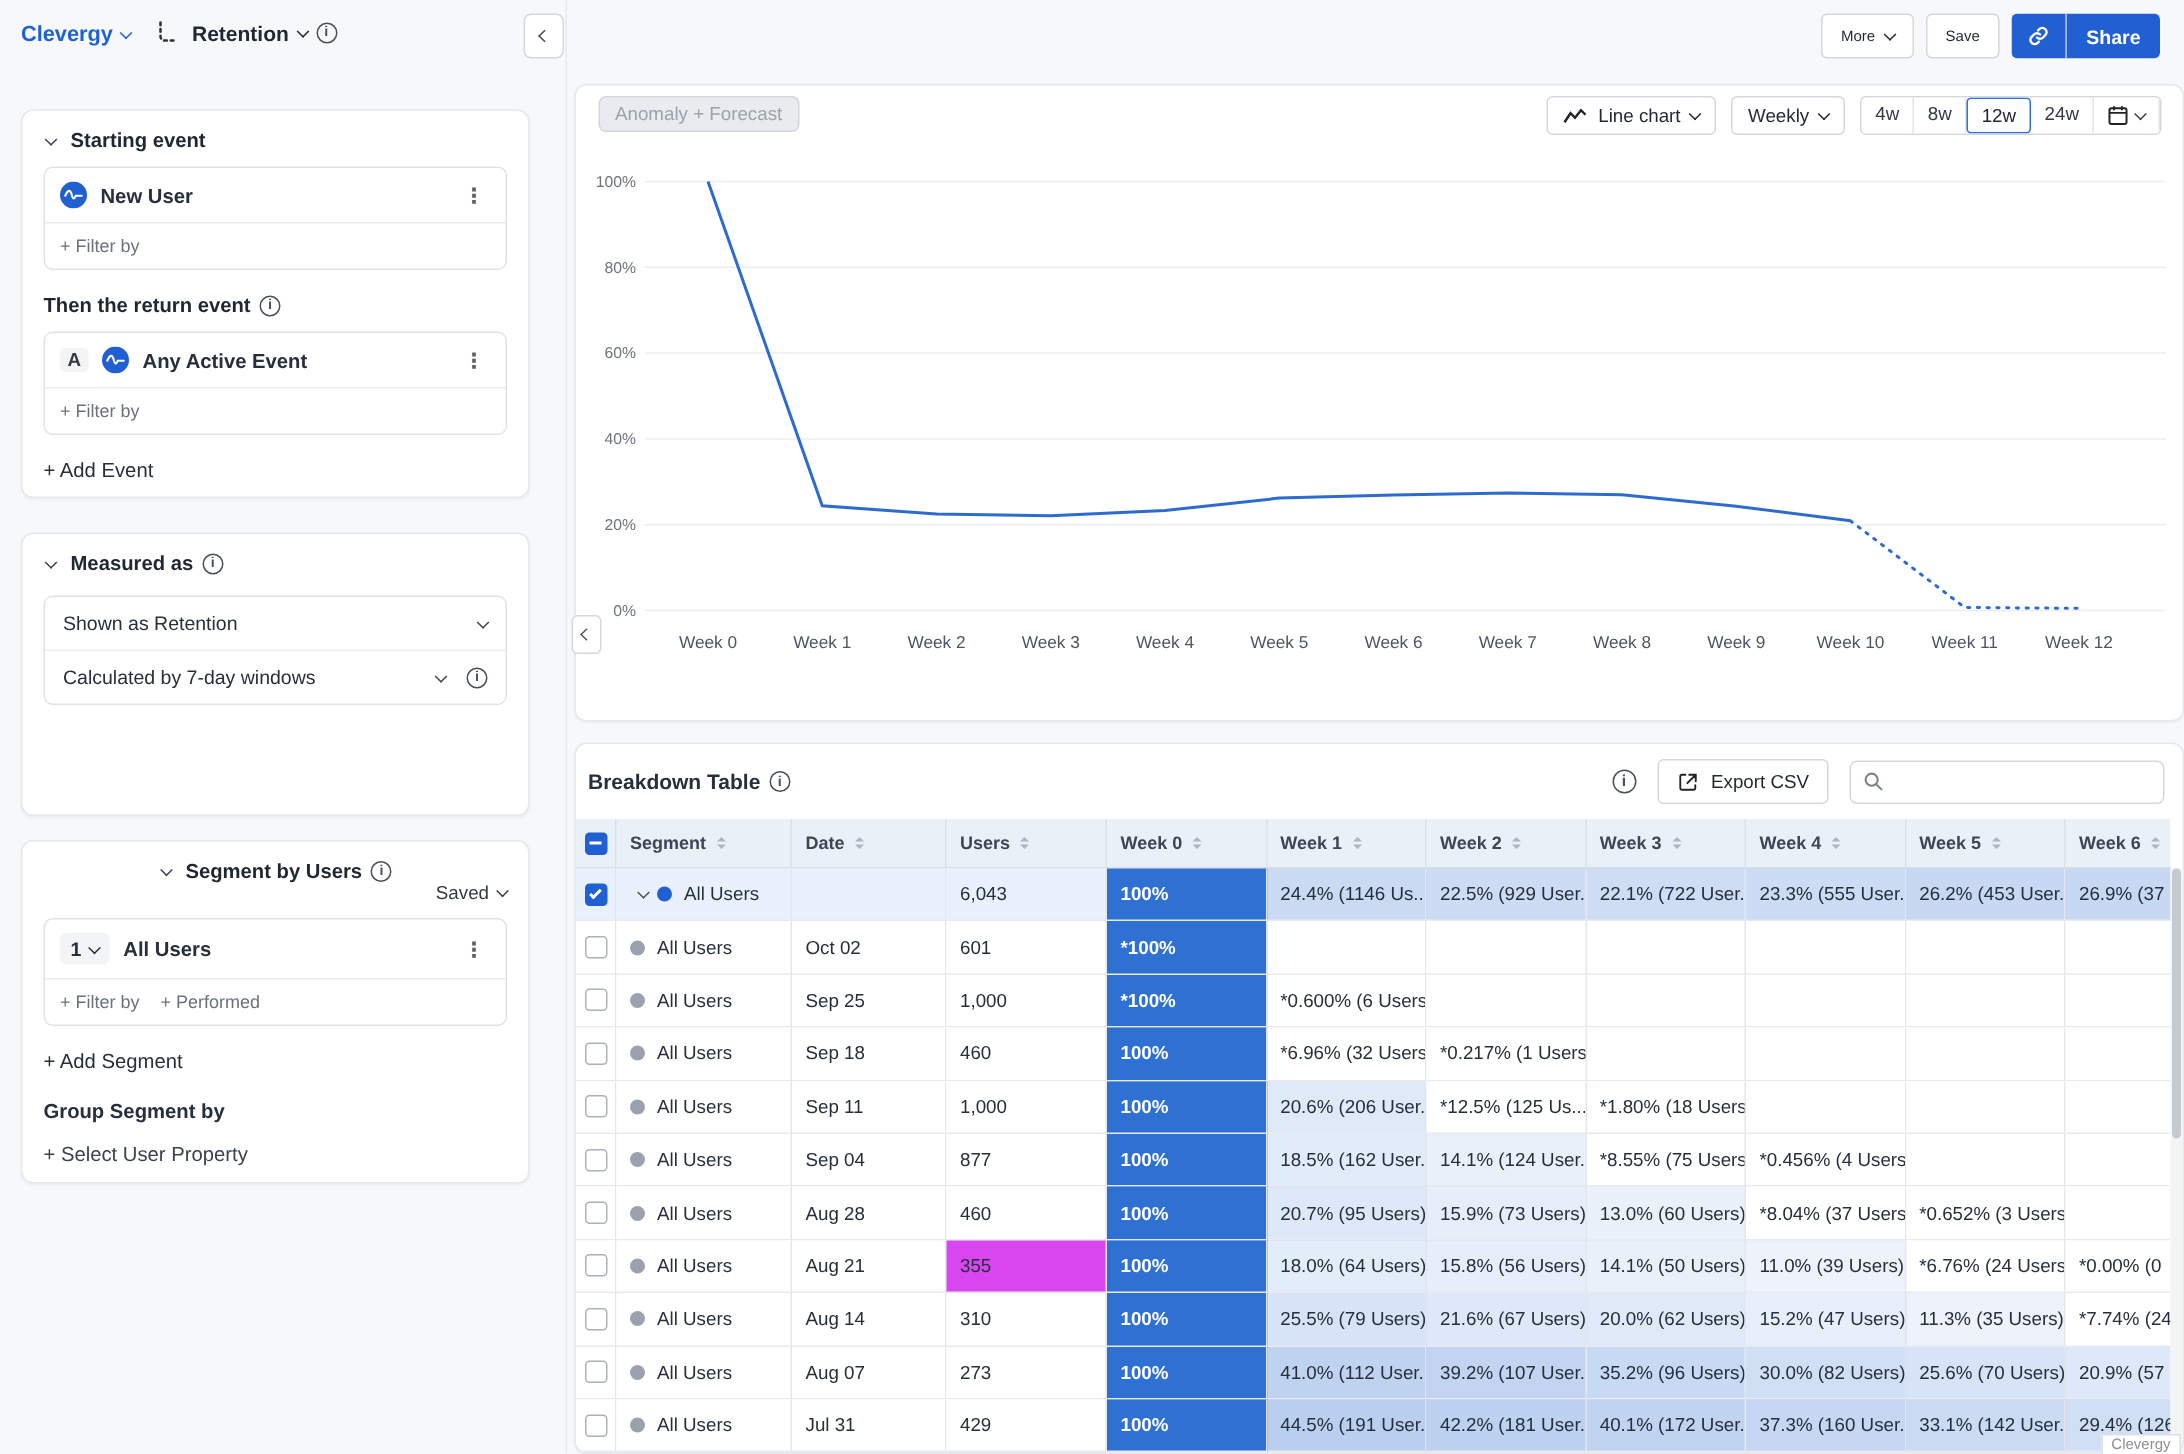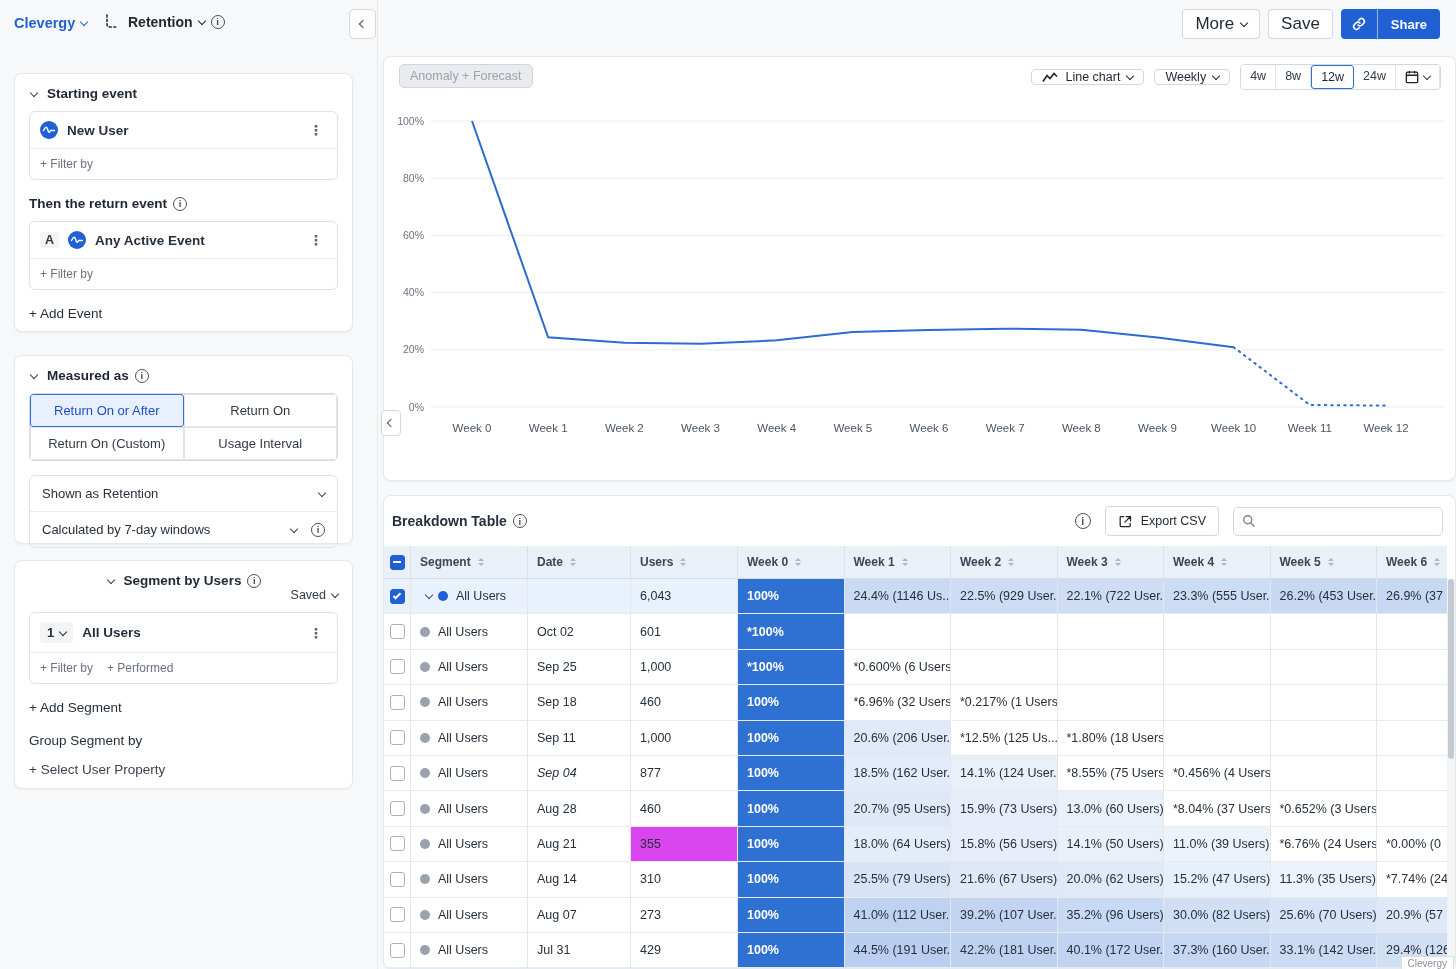--- a/index.html
+++ b/index.html
@@ -8,21 +8,21 @@
   .abs { position:absolute; }
   
   .chev { display:inline-block; width:6px; height:6px; border-right:1.6px solid currentColor;
     border-bottom:1.6px solid currentColor; transform:rotate(45deg); margin:0 0 2px 6px; }
   .chev.left { transform:rotate(135deg); margin:0; }
   .info { display:inline-flex; align-items:center; justify-content:center; width:14px; height:14px;
     border:1.3px solid #49505b; border-radius:50%; font-size:9.5px; font-weight:700; color:#49505b;
     margin-left:6px; flex:none; }
   .kebab { color:#5b626d; font-size:14px; letter-spacing:0; line-height:1; padding:2px 4px; }
   .btn { display:inline-flex; align-items:center; justify-content:center; gap:7px; background:#fff;
-    border:1px solid #d4d8de; border-radius:4px; font-size:17px; color:#1f2733; cursor:pointer; }
+    border:1px solid #d4d8de; border-radius:4px; font-size:10px; color:#1f2733; cursor:pointer; }
   .card { position:absolute; background:#fff; border:1px solid #e5e8ec; border-radius:8px;
     box-shadow:0 1px 2px rgba(20,30,50,.05); }
   .sort { display:inline-flex; flex-direction:column; gap:2px; margin-left:7px; }
   .sort i { width:0; height:0; border-left:3.2px solid transparent; border-right:3.2px solid transparent; }
   .sort .up { border-bottom:3.8px solid #aeb6c1; }
   .sort .dn { border-top:3.8px solid #aeb6c1; }
   .cb { width:15px; height:15px; border:1.4px solid #aab1bb; border-radius:3px; background:#fff;
     display:inline-flex; align-items:center; justify-content:center; flex:none; }
   .cb.on { background:#2160d3; border-color:#2160d3; }
   .cb.on .mark { width:8px; height:4px; border-left:2px solid #fff; border-bottom:2px solid #fff;
@@ -54,21 +54,21 @@
   .sel-row + .sel-row { border-top:1px solid #e8ebef; }
   .sel-row .chev { margin-left:auto; color:#3c4452; }
   .seg-head { display:flex; align-items:center;flex-direction:column; }
   .idx-box { display:inline-flex; align-items:center; gap:6px; background:#f2f4f6; border-radius:4px;
     padding:3px 7px; font-size:13px; font-weight:700; }
   
   #chart-card { left:383px; top:56px; right:0px; height:425px; }
   #anomaly-btn { position:absolute; left:15px; top:7px; background:#e9ebee; border:1px solid #d2d6db;
     color:#9ba3ad; font-size:12.5px; border-radius:5px; padding:4px 10px; }
   .ctrl-row { position:absolute; right:14px; top:7px; display:flex; gap:10px; align-items:center; }
-  .ctrl-btn { height:16px; padding:0 10px; font-size:12.5px; }
+  .ctrl-btn { height:26px; padding:0 10px; font-size:12.5px; }
   .seg-group { display:flex; border:1px solid #d4d8de; border-radius:4px; overflow:hidden; }
   .seg-group .sg { padding:4px 9px; font-size:12.5px; color:#333b47; background:#fff; border-right:1px solid #e1e4e9; }
   .seg-group .sg.active { border:1.6px solid #2f6fd8; border-radius:3px; color:#1f2733; }
   #legend { position:absolute; left:0; right:0; top:443px; text-align:center; font-size:12px; color:#434b57; }
   #legend .dot { display:inline-block; margin-right:7px; vertical-align:-1px; }
   #collapse-chart { position:absolute; left:-3px; top:353px; width:20px; height:26px; background:#fff;
     border:1px solid #d4d8de; border-radius:4px; display:flex; align-items:center; justify-content:center; color:#555; }
   
   #table-card { left:383px; top:495px; right:0px; height:474px; overflow:hidden; }
   #tbl-toolbar { display:flex; align-items:center; height:50px; padding:0 12px 0 8px; }
@@ -171,26 +171,20 @@
   </div>
   <div style="margin-top:16px;font-size:13.5px;color:#26303c;">+ Add Event</div>
 </div>
 
 <div class="card" style="left:14px;top:355px;width:339px;height:189px;padding:12px 14px;">
   <div class="sec-title">
     <span class="chev"></span>
     <span>Measured as</span>
     <span class="info">i</span>
   </div>
-  <div class="grid2" id="measured-grid">
-      <div class="active">Return On or After</div>
-      <div>Return On</div>
-      <div>Return On (Custom)</div>
-      <div>Usage Interval</div>
-    </div>
   <div class="sel-box">
     <div class="sel-row">
       <span>Shown as Retention</span>
       <span class="chev"></span>
     </div>
     <div class="sel-row">
       <span>Calculated by 7-day windows</span>
       <span class="chev"></span>
       <span class="info" style="margin-left:14px;">i</span>
     </div>
@@ -217,21 +211,21 @@
       </span>
       <span>All Users</span>
       <span class="kebab" style="margin-left:auto">⋮</span>
     </div>
     <div class="filter-row">
       <span>+ Filter by</span>
       <span>+ Performed</span>
     </div>
   </div>
   <div style="margin-top:16px;font-size:13.5px;">+ Add Segment</div>
-  <div style="margin-top:18px;font-size:13.5px;font-weight:400;">Group Segment by</div>
+  <div style="margin-top:18px;font-size:13.5px;font-weight:700;">Group Segment by</div>
   <div style="margin-top:14px;font-size:13.5px;color:#3b4350;">+ Select User Property</div>
 </div>
 
 <div class="card" id="chart-card">
   <button id="anomaly-btn">
     <span>Anomaly + Forecast</span>
   </button>
   <div class="ctrl-row">
     <button class="btn ctrl-btn">
       <svg width="16" height="11" viewBox="0 0 16 11">
@@ -494,21 +488,21 @@
         <div class="tcell" style="background: rgb(255, 255, 255);"></div>
       </div>
       <div class="trow">
         <div class="tcell cbcell" style="background: rgb(255, 255, 255);">
           <span class="cb"></span>
         </div>
         <div class="tcell seg-cell" style="background: rgb(255, 255, 255);">
           <span class="dot" style="background:#9aa2ad"></span>
           <span>All Users</span>
         </div>
-        <div class="tcell" style="background: rgb(255, 255, 255); font-style: italic;">Sep 04</div>
+        <div class="tcell" style="background: rgb(255, 255, 255);">Sep 04</div>
         <div class="tcell" style="background: rgb(255, 255, 255);">877</div>
         <div class="tcell" style="background: rgb(46, 113, 211); color: rgb(255, 255, 255); font-weight: 600;">100%</div>
         <div class="tcell" style="background: rgba(47, 110, 209, 0.137);">18.5% (162 User...</div>
         <div class="tcell" style="background: rgba(47, 110, 209, 0.106);">14.1% (124 User...</div>
         <div class="tcell" style="background: rgb(255, 255, 255);">*8.55% (75 Users)</div>
         <div class="tcell" style="background: rgb(255, 255, 255);">*0.456% (4 Users)</div>
         <div class="tcell" style="background: rgb(255, 255, 255);"></div>
         <div class="tcell" style="background: rgb(255, 255, 255);"></div>
       </div>
       <div class="trow">

